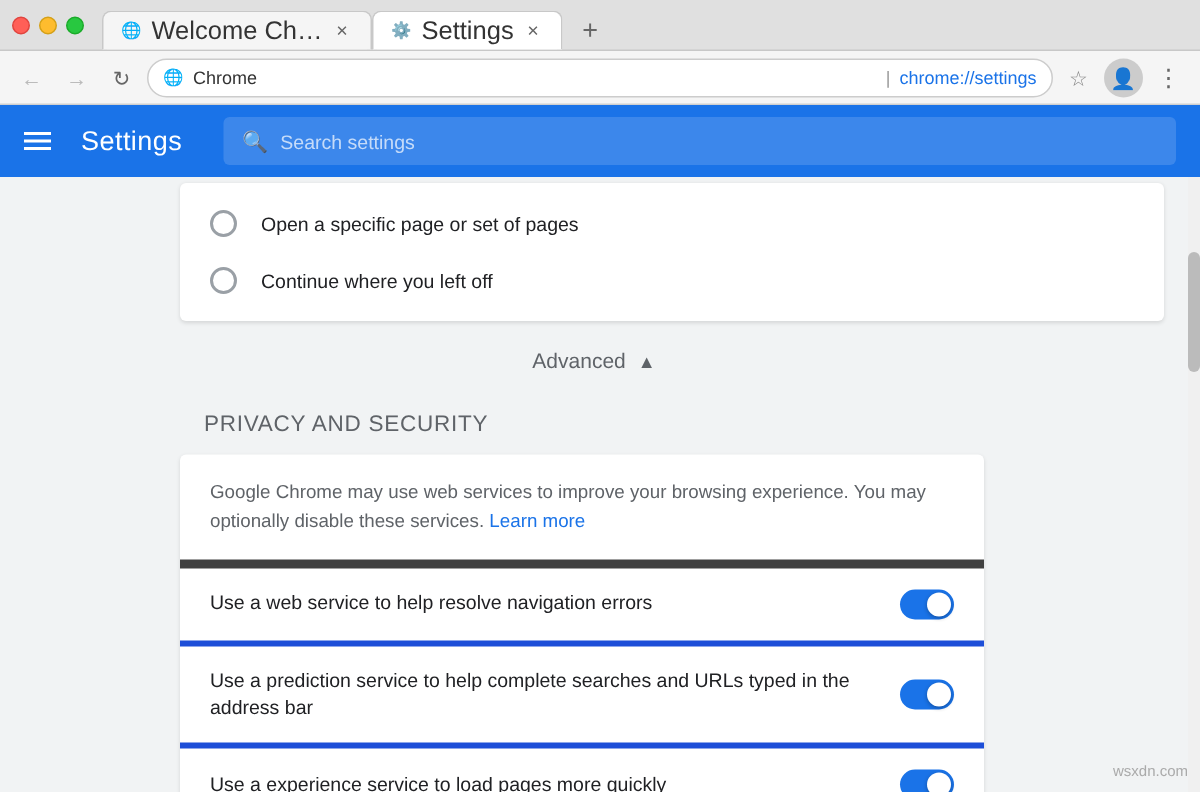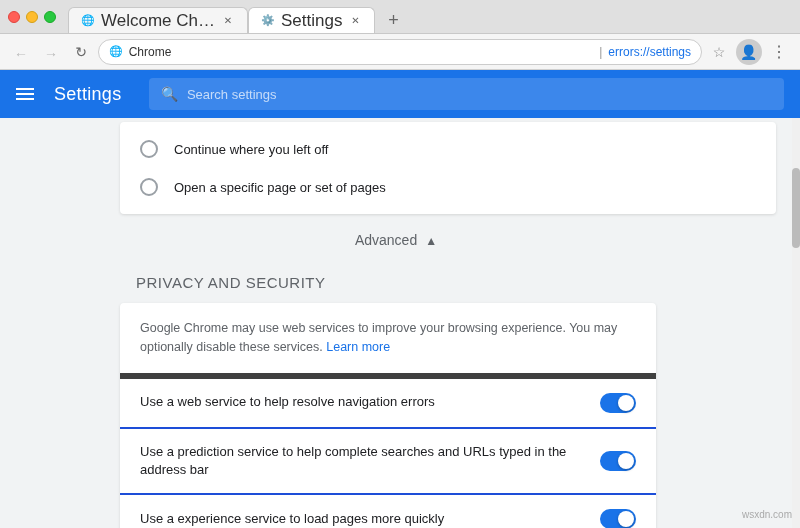--- a/index.html
+++ b/index.html
@@ -286,21 +286,21 @@
       color: #1a73e8;
       text-decoration: none;
       cursor: pointer;
     }
 
     .toggle-row {
       display: flex;
       align-items: center;
       justify-content: space-between;
       padding: 14px 20px;
-      border-bottom: 2px solid #1d4ed8;
+      border-bottom: 4px solid #1d4ed8;
     }
     .toggle-row:last-child { border-bottom: none; }
     .toggle-row-label {
       font-size: 13px;
       color: #202124;
       flex: 1;
       padding-right: 20px;
       line-height: 1.4;
     }
 
@@ -366,21 +366,21 @@
 </div>
 
 <div class="address-bar">
   <div class="nav-btn disabled">←</div>
   <div class="nav-btn disabled">→</div>
   <div class="nav-btn">↻</div>
   <div class="url-bar">
     <span class="url-icon">🌐</span>
     <span class="url-text">Chrome</span>
     <span class="url-separator">|</span>
-    <span class="url-path">errors://settings</span>
+    <span class="url-path">chrome://settings</span>
   </div>
   <div class="bookmark-btn">☆</div>
   <div class="profile-btn">👤</div>
   <div class="menu-btn">⋮</div>
 </div>
 
 <div class="settings-header">
   <div class="hamburger-icon">
     <span></span>
     <span></span>
@@ -394,27 +394,27 @@
 </div>
 
 <div class="settings-body">
   <div class="settings-main">
 
     <div class="options-card">
       <div class="radio-option">
         <div class="radio-circle">
           
         </div>
-        <span class="radio-label">Continue where you left off</span>
+        <span class="radio-label">Open a specific page or set of pages</span>
       </div>
       <div class="radio-option">
         <div class="radio-circle">
           
         </div>
-        <span class="radio-label">Open a specific page or set of pages</span>
+        <span class="radio-label">Continue where you left off</span>
       </div>
     </div>
 
     <div class="advanced-section">
       <span class="advanced-label">Advanced</span>
       <span class="chevron-up">▲</span>
     </div>
 
     <div class="section-title">Privacy and security</div>
 

